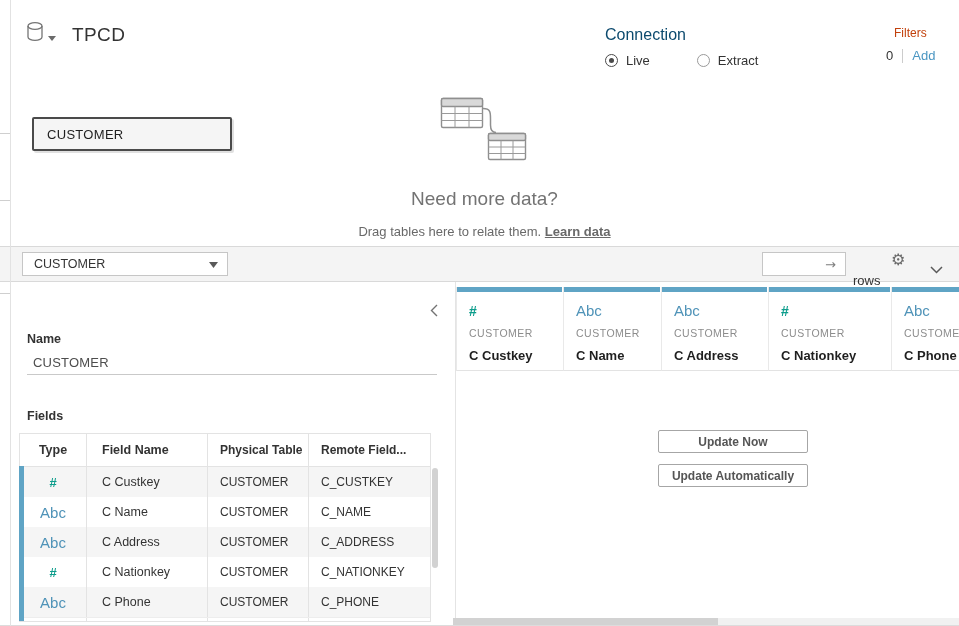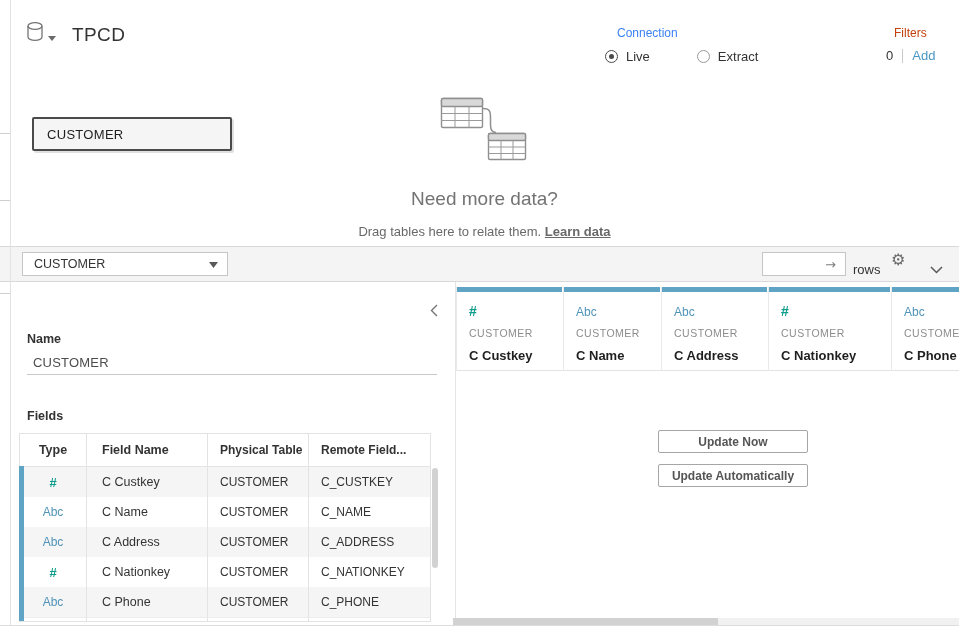--- a/index.html
+++ b/index.html
@@ -14,21 +14,21 @@
   .left-vline { position:absolute; left:10px; top:0; bottom:0; width:1px; background:#e2e2e2; z-index:40; }
   .strip-tick { position:absolute; left:0; width:10px; height:1px; background:#cfcfcf; z-index:41; }
 
   
   .ds-title { position:absolute; left:26px; top:21px; display:flex; align-items:center; }
   .db-icon { display:inline-block; }
   .db-caret { margin-left:4px; margin-top:2px; }
   .ds-title h1 { font-size:19px; font-weight:400; color:#333; letter-spacing:.4px; margin-left:16px; }
 
   .conn-block { position:absolute; left:605px; top:26px; }
-  .conn-label { font-size:12px; color:#3b82f6;margin-left:12px; }
+  .conn-label { font-size:16px; color:#0c4a6e; }
   .radio-row { display:flex; gap:47px; margin-top:9px; }
   .radio-opt { display:flex; align-items:center; gap:8px; font-size:13px; color:#333; cursor:default; }
   .radio-circle { width:13px; height:13px; border-radius:50%; border:1px solid #9a9a9a; background:#fff; position:relative; }
   .radio-opt.selected .radio-circle { border-color:#4a4a4a; }
   .radio-opt.selected .radio-circle::after {
     content:""; position:absolute; left:3px; top:3px; width:5px; height:5px; border-radius:50%; background:#4a4a4a;
   }
 
   .filters-block { position:absolute; left:886px; top:26px; }
   .filters-label { font-size:12px; color:#c2410c;margin-left:8px; }
@@ -63,21 +63,21 @@
     background:#fff; border:1px solid #c6c6c6;
     display:flex; align-items:center; justify-content:space-between;
     padding:0 9px 0 11px; font-size:12.5px; color:#333; cursor:pointer;
   }
   .rows-box {
     position:absolute; left:762px; top:5px; width:84px; height:24px;
     background:#fff; border:1px solid #c6c6c6; display:flex; align-items:center;
   }
   .rows-box input { border:0; outline:0; width:58px; height:20px; margin-left:4px; font-size:13px; font-family:inherit; background:transparent; }
   .rows-arrow { color:#7d7d7d; font-size:13px; margin-left:0px; font-family:"DejaVu Sans",sans-serif; }
-  .rows-label { position:absolute; left:853px; top:15px; font-size:13px; color:#333; }
+  .rows-label { position:absolute; left:853px; top:26px; font-size:13px; color:#333; }
   .gear-btn { position:absolute; left:891px; top:3px; font-size:16px; color:#6b6b6b; cursor:pointer; font-family:"DejaVu Sans",sans-serif; }
   .toolbar-chevron { position:absolute; left:930px; top:13px; cursor:pointer; }
 
   
   .content-vdivider { position:absolute; left:455px; top:282px; width:1px; height:336px; background:#e4e4e4; }
 
   .collapse-btn { position:absolute; left:428px; top:301px; cursor:pointer; padding:2px; }
 
   .meta-name-label { position:absolute; left:27px; top:332px; font-size:12.5px; font-weight:700; color:#333; }
   .meta-name-value { position:absolute; left:33px; top:355px; font-size:13px; color:#4d4d4d; letter-spacing:.2px; cursor:text; }
@@ -92,21 +92,21 @@
   .ft-row { display:flex; height:30px; align-items:center; position:relative; }
   .ft-head { height:33px; font-weight:700; border-bottom:1px solid #e3e3e3; background:#fff; }
   .ft-row:nth-child(even) { background:#f5f5f5; }   
   .ft-head:nth-child(odd) { background:#fff; }
   .c-type  { width:67px;  flex:none; border-right:1px solid #e3e3e3; align-self:stretch; display:flex; align-items:center; justify-content:center; }
   .c-fname { width:121px; padding-left:15px; flex:none; border-right:1px solid #e3e3e3; align-self:stretch; display:flex; align-items:center; }
   .c-ptable{ width:101px; padding-left:12px; flex:none; border-right:1px solid #e3e3e3; align-self:stretch; display:flex; align-items:center; font-size:12px; }
   .c-rfield{ width:123px; padding-left:12px; flex:none; align-self:stretch; display:flex; align-items:center; font-size:12px; }
   .ft-accent { position:absolute; left:19px; top:466px; width:5px; height:155px; background:#5fa4c5; z-index:5; }
   .t-num { color:#0d9d8c; font-weight:700; font-size:13px; }
-  .t-str { color:#4f93b8; font-size:12px; }
+  .t-str { color:#4f93b8; font-size:15px; }
   .ft-vscroll { position:absolute; left:432px; top:468px; width:6px; height:100px; background:#d2d2d2; border-radius:3px; cursor:pointer; }
 
   
   .grid-headers { position:absolute; left:456px; top:287px; width:503px; height:84px; display:flex; overflow:hidden; }
   .gcol { flex:none; border-right:1px solid #e9e9e9; border-bottom:1px solid #e3e3e3; background:#fff; cursor:pointer; }
   .gcol:first-child { border-left:1px solid #e9e9e9; }
   .gcol-strip { height:5px; background:#5fa4c5; margin-right:1px; }
   .gcol-body { padding:10px 0 0 12px; }
   .gcol-table { font-size:10.5px; color:#8c8c8c; letter-spacing:.5px; margin-top:7px; }
   .gcol-field { font-size:13px; font-weight:700; color:#1f1f1f; margin-top:9px; }

